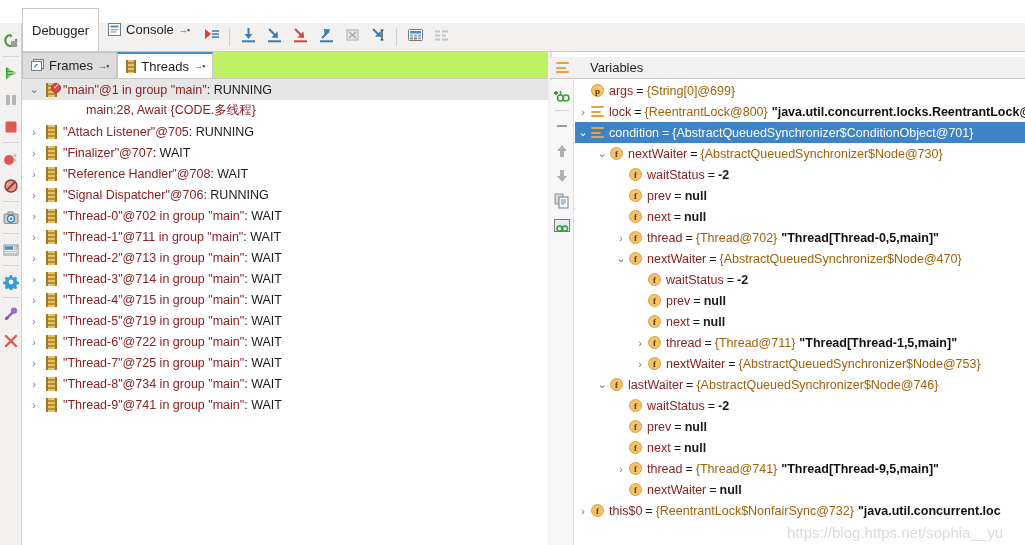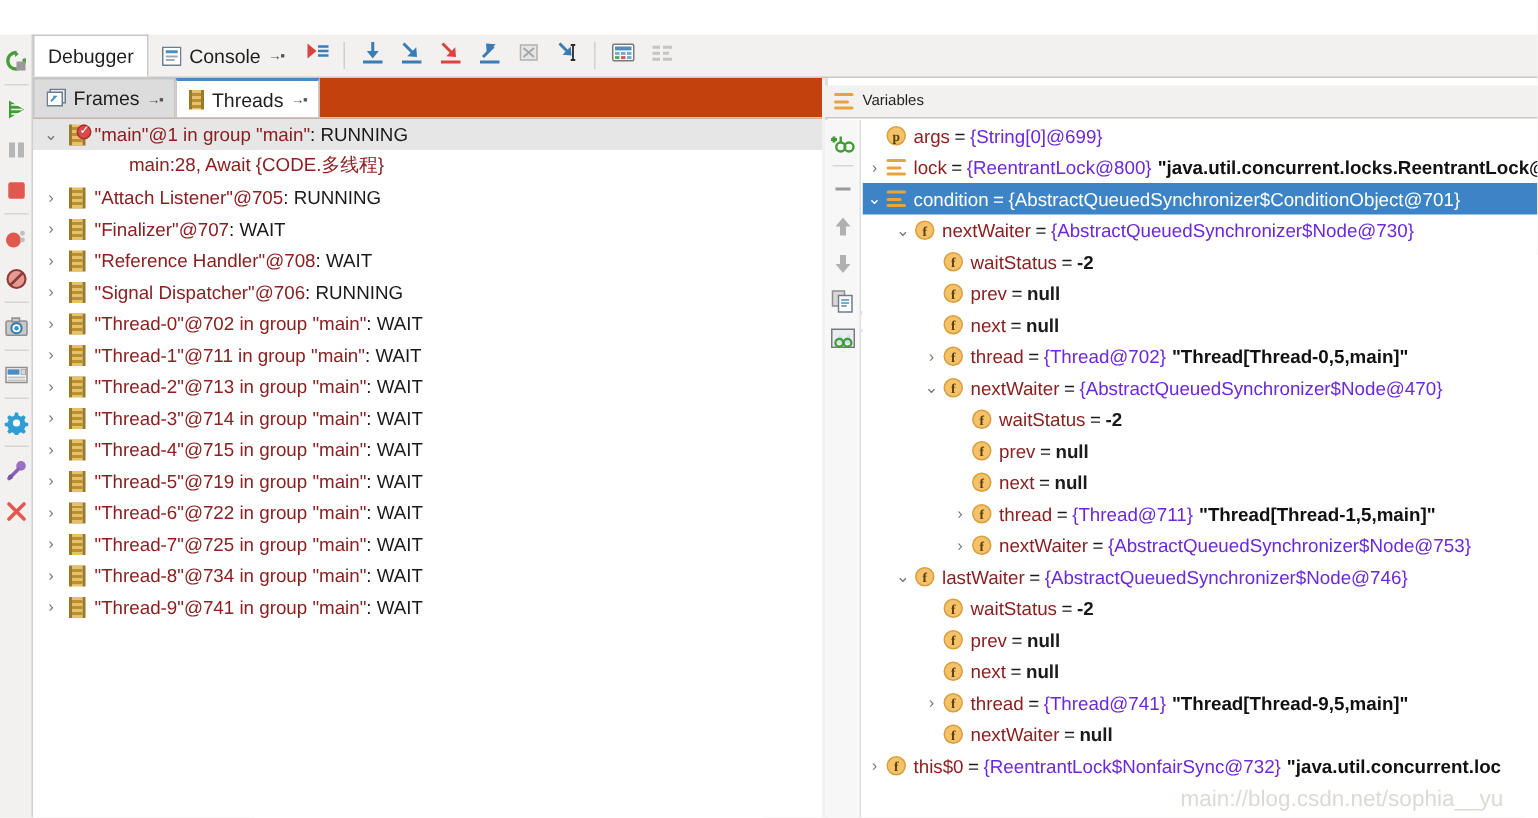--- a/index.html
+++ b/index.html
@@ -43,32 +43,32 @@
   .lbtn { width: 22px; height: 27px; display: flex; align-items: center; justify-content: center; }
   .lsep { width: 16px; height: 1px; background: #d5d5d5; margin: 2px 3px; }
 
   
   .tabsrow {
     position: absolute; left: 22px; top: 23px; width: 1003px; height: 29px;
     background: #f2f1f0; border-bottom: 1px solid #c8c8c8; display: flex; align-items: flex-end;
     z-index: 19;
   }
   .ttab {
-    height: 28px; display: flex; align-items: center; gap: 5px; padding: 0 9px;
+    height: 43px; display: flex; align-items: center; gap: 5px; padding: 0 9px;
     font-size: 13px; color: #1f1f1f; position: relative;
   }
   .ttab.sel { background: #ffffff; border-left: 1px solid #c8c8c8; border-right: 1px solid #c8c8c8; border-top: 1px solid #c8c8c8; }
   .ttab .pin { font-size: 9px; color: #555; letter-spacing: -1px; }
   .tbsep { width: 1px; height: 18px; background: #d0d0d0; margin: 0 5px 5px 5px; }
   .tbtn { width: 26px; height: 28px; display:flex; align-items:center; justify-content:center; padding-bottom:3px; }
 
   
   .subtabs {
     position: absolute; left: 22px; top: 52px; width: 528px; height: 27px;
-    background: #c2410c; border-bottom: 1px solid #c8c8c8; display: flex; align-items: flex-end;
+    background: #bef264; border-bottom: 1px solid #c8c8c8; display: flex; align-items: flex-end;
     z-index: 15;
   }
   .stab { height: 26px; display:flex; align-items:center; gap:5px; padding: 0 8px; font-size: 13px; color: #1f1f1f; }
   .stab.sel { background: #ffffff; border-left: 1px solid #c8c8c8; border-right: 1px solid #c8c8c8; border-top: 2px solid #4a88c7; }
   .stab.unsel { background: #dcdcdc; border-left: 1px solid #c5c5c5; border-right: 1px solid #c5c5c5; border-top: 1px solid #c5c5c5;}
   .stab .pin { font-size: 9px; color: #555; letter-spacing:-1px; }
 
   
   .threads {
     position: absolute; left: 22px; top: 79px; width: 528px; height: 466px;
@@ -84,40 +84,40 @@
   
   .vsplit { position: absolute; left: 550px; top: 52px; width: 2px; height: 493px; background: #dedede; z-index: 16; }
   .vsplit2 { position: absolute; left: 548px; top: 52px; width: 2px; height: 493px; background: #f2f1f0; z-index: 16; }
 
   
   .varhead {
     position: absolute; left: 550px; top: 57px; width: 475px; height: 22px;
     background: #f2f1f0; display: flex; align-items: center; gap: 6px; padding-left: 6px;
     border-bottom: 1px solid #c8c8c8; z-index: 16;
   }
-  .varhead span.t { font-size: 10px; color: #1f1f1f; }
+  .varhead span.t { font-size: 13px; color: #1f1f1f; margin-left: 15px; }
   .vartools {
     position: absolute; left: 550px; top: 80px; width: 24px; height: 465px;
     background: #f7f7f7; border-right: 1px solid #e0e0e0; z-index: 16;
     display: flex; flex-direction: column; align-items: center; padding-top: 4px;
   }
   .vbtn { width: 22px; height: 25px; display:flex; align-items:center; justify-content:center; }
   .vsep2 { width: 14px; height: 1px; background: #d5d5d5; margin: 1px 0 2px 0; }
 
   .vars {
     position: absolute; left: 575px; top: 80px; width: 450px; height: 465px;
     background: #ffffff; overflow: hidden; z-index: 12;
   }
   .vrow { height: 21px; display: flex; align-items: center; white-space: nowrap; }
   .vrow.sel { background: #3d84c6; }
   .vrow.sel .vname, .vrow.sel .veq, .vrow.sel .vval, .vrow.sel .vstr { color: #ffffff; }
   .vrow.sel .arrow { color: #ffffff; }
   .vname { font-size: 12.5px; color: #8b2020; }
   .veq { font-size: 12.5px; color: #1a1a1a; padding: 0 3px; }
-  .vval { font-size: 12.5px; color: #6d28d9; }
+  .vval { font-size: 12.5px; color: #a16207; }
   .vstr { font-size: 12.5px; color: #111111; font-weight: bold; padding-left: 4px; }
   .vlit { font-size: 12.5px; color: #1a1a1a; font-weight: 600; }
 
   
   .ico { flex: 0 0 auto; display:inline-flex; align-items:center; justify-content:center; }
   .badge-circ {
     width: 13px; height: 13px; border-radius: 50%;
     background: #f5c26b; border: 1px solid #d99f3c;
     color: #5a4000; font-size: 9px; font-weight: bold;
     display: flex; align-items: center; justify-content: center;
@@ -735,14 +735,14 @@
         <span class="ico" style="margin-right: 5px;">
           <span class="badge-circ">f</span>
         </span>
         <span class="vname">this$0</span>
         <span class="veq">=</span>
         <span class="vval">{ReentrantLock$NonfairSync@732}</span>
         <span class="vstr">"java.util.concurrent.loc</span>
       </div>
     </div>
 
-<div class="wm wm-url" style="left: 787px; top: 524px; z-index: 30;">main://blog.csdn.net/sophia__yu</div>
+<div class="wm wm-url" style="left: 787px; top: 524px; z-index: 30;">https://blog.https.net/sophia__yu</div>
   </div>
 
 </body></html>

